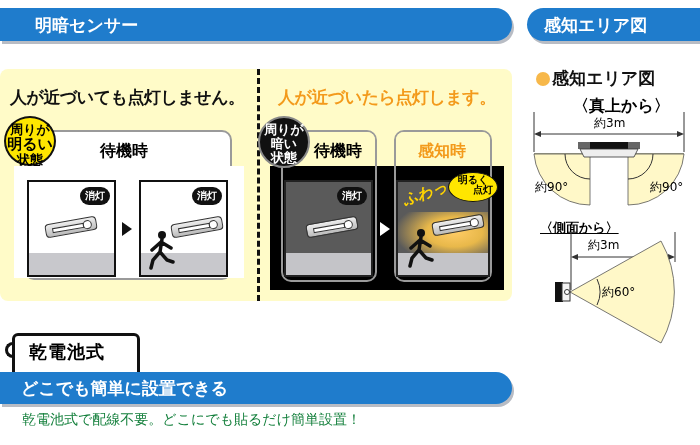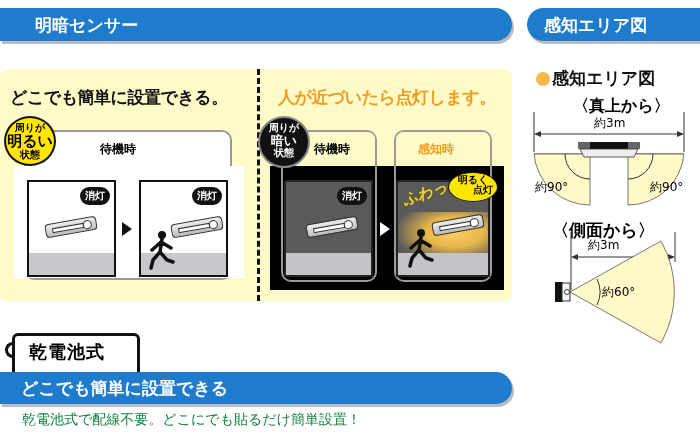--- a/index.html
+++ b/index.html
@@ -20,25 +20,25 @@
   
   #panel { left: 0; top: 69px; width: 512px; height: 232px; background: #fffbc8; border-radius: 8px; }
   #divider { left: 257px; top: 69px; width: 0; height: 232px; border-left: 3px dashed #111; }
 
   .headline { position: absolute; font-size: 17px; font-weight: bold; white-space: nowrap; letter-spacing: -0.5px; }
   #headline-left { left: 10px; top: 86px; color: #111; }
   #headline-right { left: 278px; top: 86px; color: #f39a1b; }
 
   
   .frame { position: absolute; border: 2px solid #9a9a9a; border-radius: 10px; background: #fff; }
-  .frame-label { position: absolute; font-weight: bold; font-size: 12px; white-space: nowrap; }
+  .frame-label { position: absolute; font-weight: bold; font-size: 16px; white-space: nowrap; }
 
   
   .badge { position: absolute; border-radius: 50%; text-align: center; font-weight: bold; line-height: 1; }
-  .badge .small { display: block; font-size: 10px; }
+  .badge .small { display: block; font-size: 13px; }
   .badge .big { display: block; font-size: 16px; margin: 1px 0; }
 
   
   .scene { position: absolute; border: 2px solid #111; overflow: hidden; text-decoration: underline; }
   .scene .floor { position: absolute; left: 0; right: 0; bottom: 0; height: 22px; }
   .pill { position: absolute; background: #111; color: #fff; border-radius: 9px; font-size: 10px;
           font-weight: bold; padding: 2px 5px; white-space: nowrap; }
   .ac { position: absolute; width: 52px; height: 14px; background: linear-gradient(#eee, #bbb);
         border: 1.5px solid #333; border-radius: 4px; transform: rotate(-10deg); }
   .ac::before { content: ""; position: absolute; left: 6px; top: 4px; width: 30px; height: 3px; border: 1px solid #333; background: #fff; }
@@ -65,21 +65,21 @@
 <div id="hdr-left" class="hdr-bar">
   <span>明暗センサー</span>
 </div>
 <div id="hdr-right" class="hdr-bar">
   <span>感知エリア図</span>
 </div>
 
 <div id="panel" class="abs"></div>
 <div id="divider" class="abs"></div>
 
-<div id="headline-left" class="headline">どこでも簡単に設置できる。</div>
+<div id="headline-left" class="headline">人が近づいても点灯しません。</div>
 <div id="headline-right" class="headline">人が近づいたら点灯します。</div>
 
 <div class="frame" style="left:24px; top:130px; width:208px; height:150px;"></div>
 <div class="abs" style="left:14px; top:166px; width:230px; height:112px; background:#fff;"></div>
 <div class="frame-label" style="left:100px; top:141px;">待機時</div>
 
 <div class="badge" style="left:4px; top:116px; width:52px; height:50px; background:#ffe600; border:2.5px solid #111; padding-top:5px;">
   <span class="small">周りが</span>
   <span class="big" style="font-size:15px;">明るい</span>
   <span class="small">状態</span>
@@ -156,21 +156,21 @@
   <path d="M37 42 A25 25 0 0 0 62 67" fill="none" stroke="#333" stroke-width="1"></path>
   <path d="M125 42 A25 25 0 0 1 100 67" fill="none" stroke="#333" stroke-width="1"></path>
   <rect x="50" y="30" width="62" height="7" fill="#111"></rect>
   <rect x="50" y="30" width="12" height="7" fill="#666"></rect>
   <rect x="100" y="30" width="12" height="7" fill="#666"></rect>
   <path d="M52 37 L110 37 L106 45 L56 45 Z" fill="#eee" stroke="#333" stroke-width="0.8"></path>
 </svg>
 <div class="txt" style="left:535px; top:179px; font-size:12px;">約90°</div>
 <div class="txt" style="left:650px; top:179px; font-size:12px;">約90°</div>
 
-<div class="txt" style="left:552px; top:219px; font-size:17px; font-weight:bold;">〈側面から〉</div>
+<div class="txt" style="left:540px; top:219px; font-size:13px; font-weight:bold;text-decoration:underline;">〈側面から〉</div>
 <div class="txt" style="left:588px; top:237px; font-size:12px;">約3m</div>
 <svg class="abs" style="left:550px; top:232px;" width="140" height="112" viewBox="0 0 140 112">
   <line x1="21" y1="0" x2="21" y2="58" stroke="#333" stroke-width="1"></line>
   <line x1="125" y1="0" x2="125" y2="30" stroke="#333" stroke-width="1"></line>
   <line x1="23" y1="25" x2="123" y2="25" stroke="#333" stroke-width="1"></line>
   <polygon points="21,25 28,22 28,28" fill="#333"></polygon>
   <polygon points="125,25 118,22 118,28" fill="#333"></polygon>
   <path d="M20 60 L111 9 A104 104 0 0 1 111 111 Z" fill="#fff8c8" stroke="#555" stroke-width="0.8"></path>
   <path d="M47 47 A30 30 0 0 1 47 73" fill="none" stroke="#333" stroke-width="1"></path>
   <rect x="5" y="50" width="8" height="20" fill="#111"></rect>

